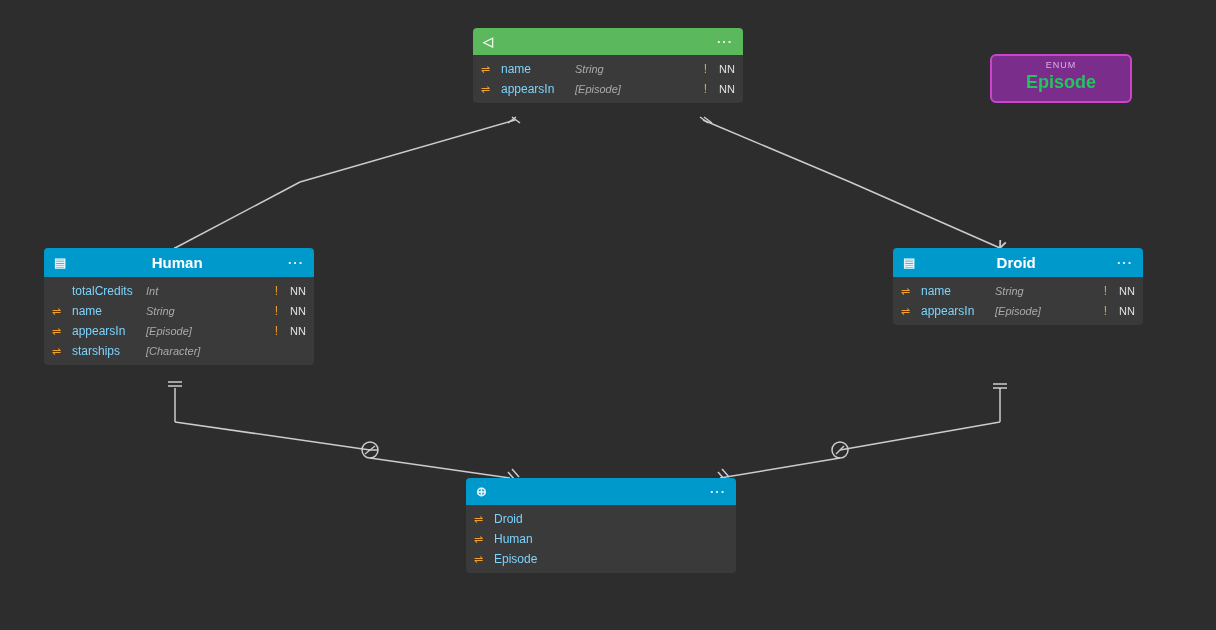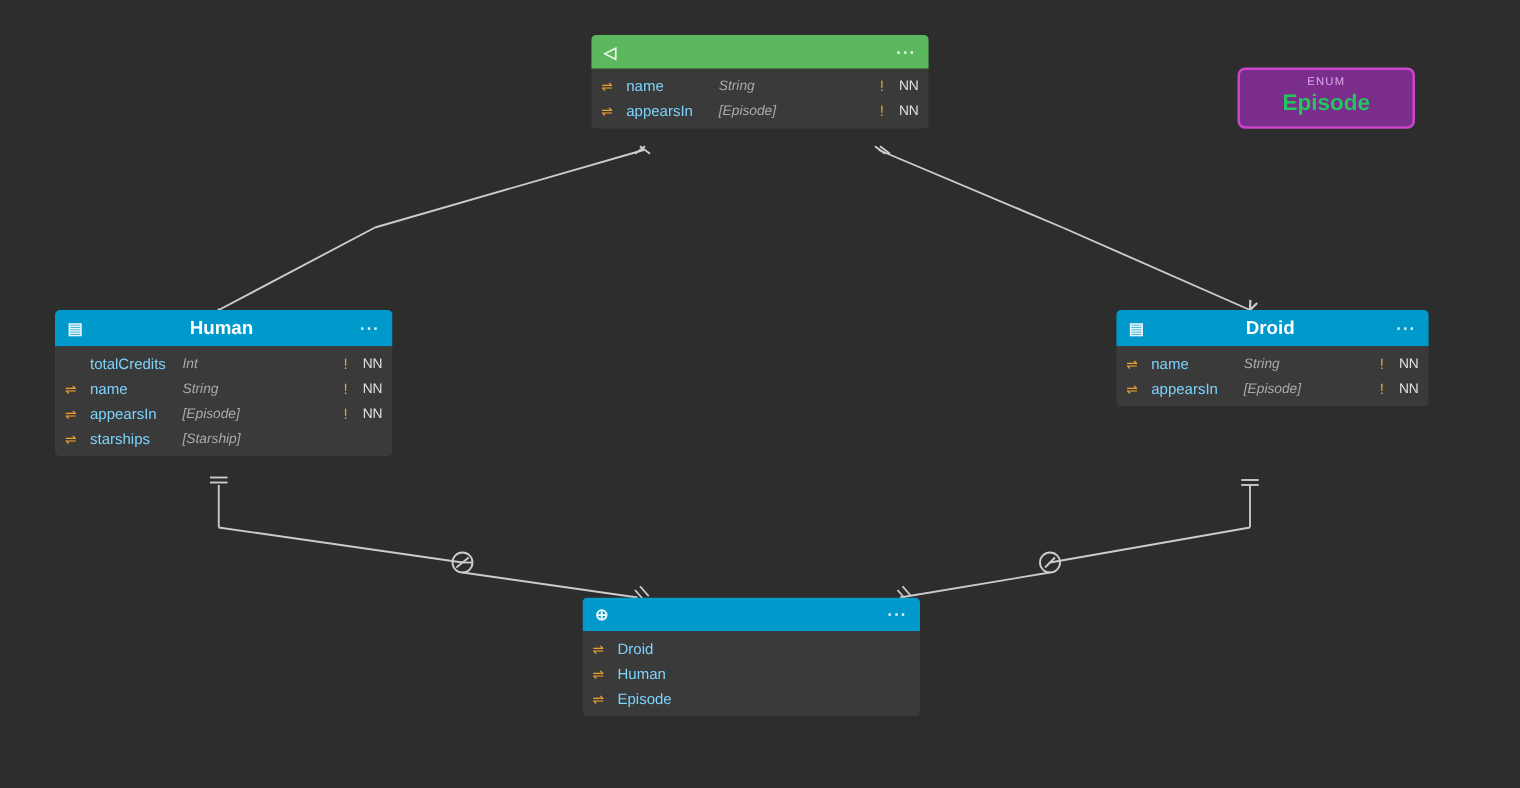--- a/index.html
+++ b/index.html
@@ -239,21 +239,21 @@
     <div class="entity-row">
       <span class="row-icon">⇌</span>
       <span class="row-name">appearsIn</span>
       <span class="row-type"><em>[Episode]</em></span>
       <span class="row-bang">!</span>
       <span class="row-nn">NN</span>
     </div>
     <div class="entity-row">
       <span class="row-icon">⇌</span>
       <span class="row-name">starships</span>
-      <span class="row-type"><em>[Starship]</em></span>
+      <span class="row-type"><em>[Character]</em></span>
       <span class="row-bang"></span>
       <span class="row-nn"></span>
     </div>
   </div>
 </div>
 
 <div class="entity-card" style="left:893px; top:248px; width:250px;">
   <div class="entity-header droid-header">
     <span class="icon">▤</span>
     <span class="title">Droid</span>

